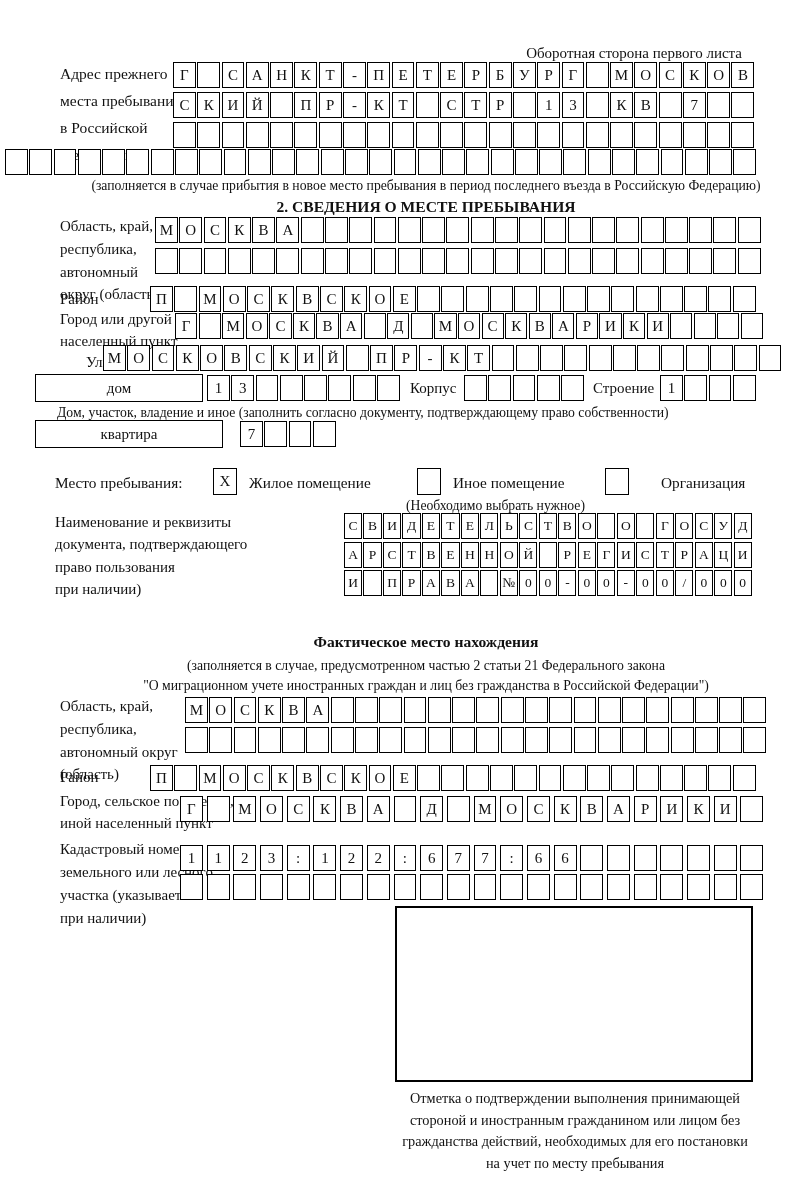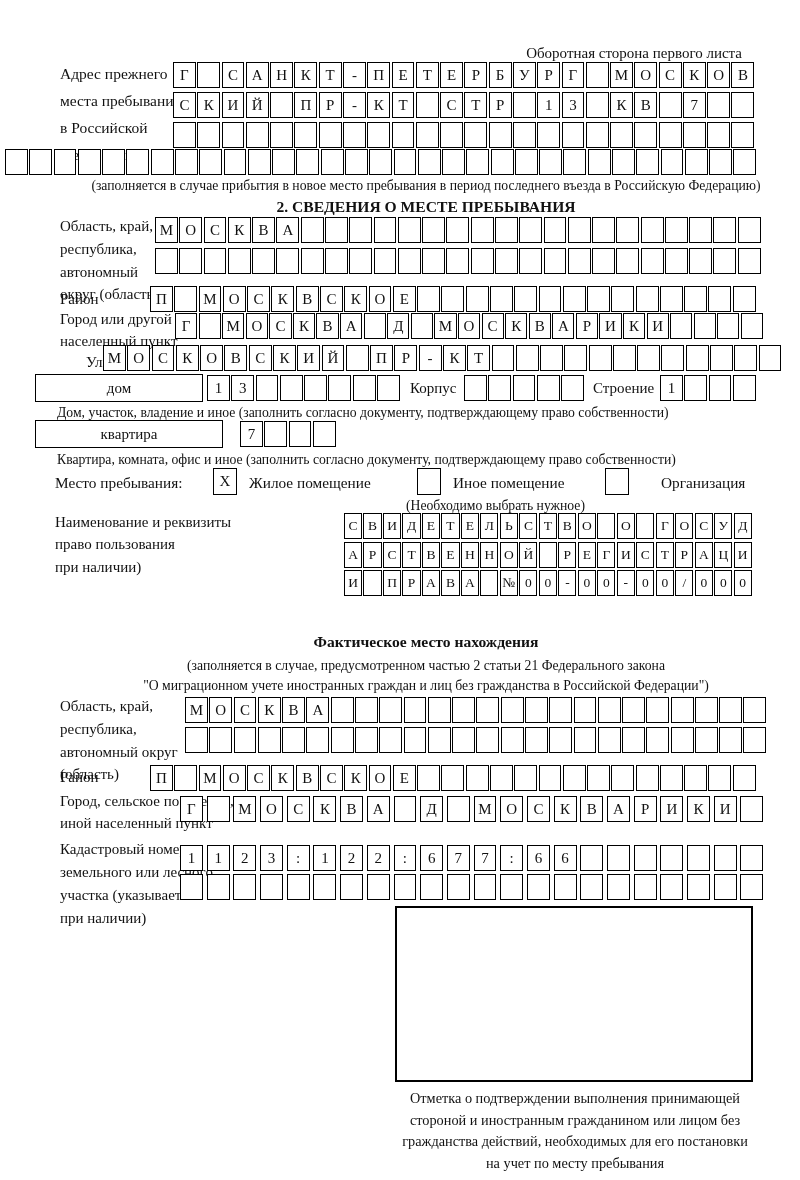--- a/index.html
+++ b/index.html
@@ -335,33 +335,33 @@
     </div>
   <div class="abs caption" style="top:405px;left:57px;">Дом, участок, владение и иное (заполнить согласно документу, подтверждающему право собственности)</div>
 
   <div class="abs bigbox" style="top:420px;left:35px;width:188px;height:28px;">квартира</div>
   <div class="abs cellrow" style="top:421px;left:240px;">
       <div class="cell">7</div>
       <div class="cell"></div>
       <div class="cell"></div>
       <div class="cell"></div>
     </div>
-  <div class="abs caption" style="top:452px;left:57px;">Квартира, комната, офис и иное (заполнить согласно документу, подтверждающему право собственности)</div>
 
   <div class="abs lbl" style="top:472px;left:55px;font-size:15.3px;">Место пребывания:</div>
   <div class="abs chk" style="top:468px;left:213px;">X</div>
   <div class="abs lbl" style="top:472px;left:249px;font-size:15.3px;">Жилое помещение</div>
   <div class="abs chk" style="top:468px;left:417px;"></div>
   <div class="abs lbl" style="top:472px;left:453px;font-size:15.3px;">Иное помещение</div>
   <div class="abs chk" style="top:468px;left:605px;"></div>
   <div class="abs lbl" style="top:472px;left:661px;font-size:15.3px;">Организация</div>
   <div class="abs caption" style="top:498px;left:105px;width:480px;text-align:right;">(Необходимо выбрать нужное)</div>
 
   <div class="abs lbl" style="top:511px;left:55px;line-height:22.3px;">
     <div>Наименование и реквизиты</div>
+    <div>документа, подтверждающего</div>
     <div>право пользования</div>
     <div>при наличии)</div>
   </div>
   <div class="abs cellrow p19" style="top:513px;left:344px;">
       <div class="cell">С</div>
       <div class="cell">В</div>
       <div class="cell">И</div>
       <div class="cell">Д</div>
       <div class="cell">Е</div>
       <div class="cell">Т</div>

